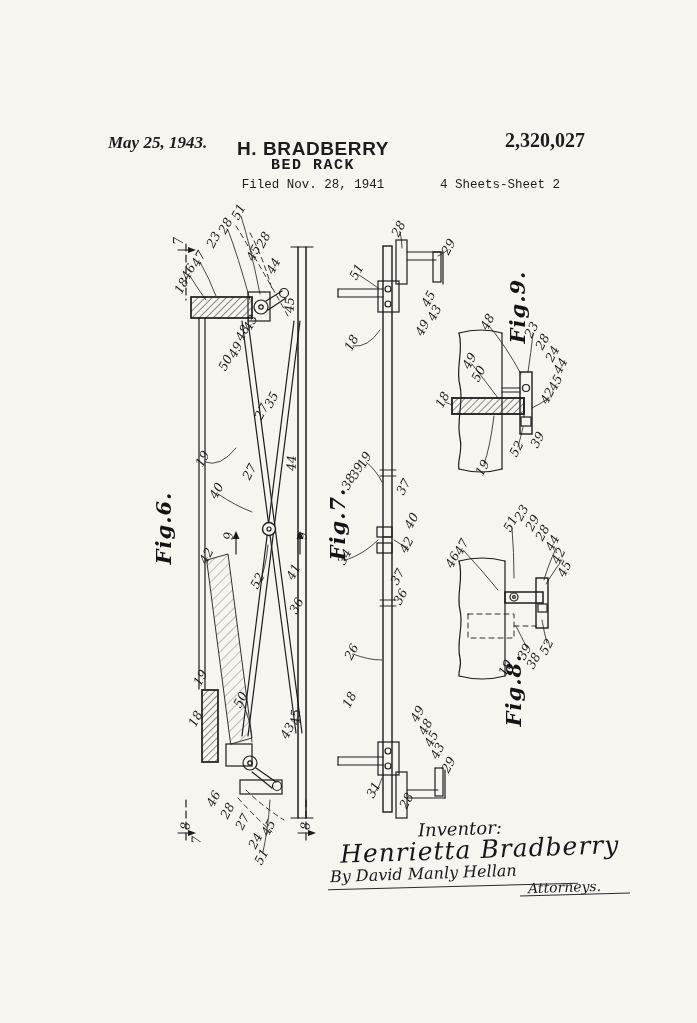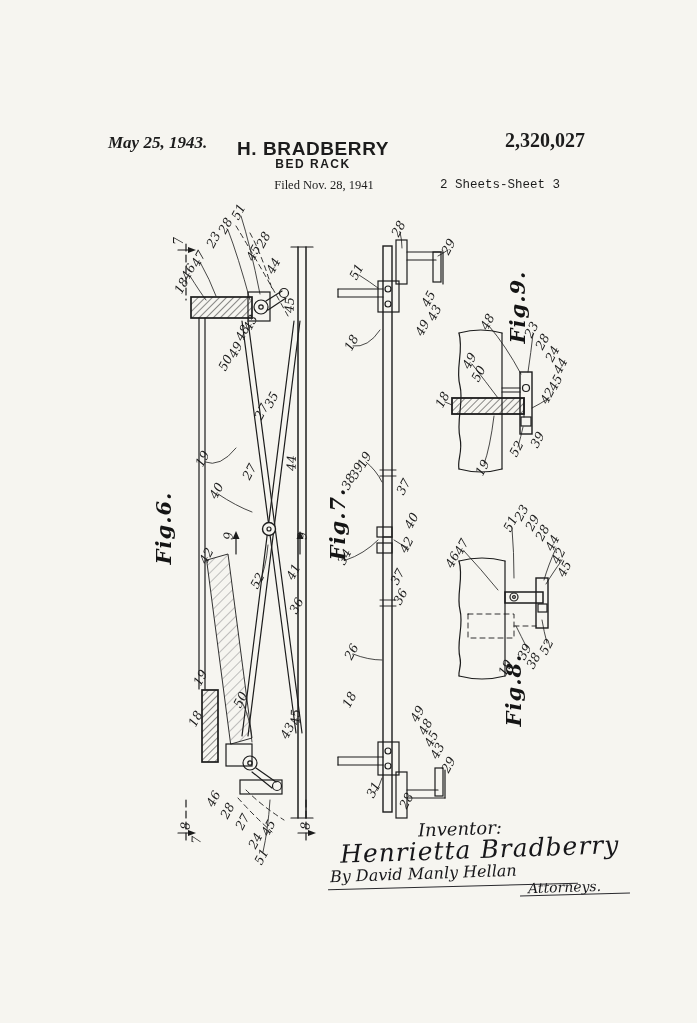--- a/index.html
+++ b/index.html
@@ -5,22 +5,22 @@
   html,body { margin:0; padding:0; background:#d9d9d6; }
   .page {
     position:relative; width:697px; height:1023px; margin:0 auto;
     background:#f6f5f0; overflow:hidden;
     font-family:"Liberation Serif", serif; color:#1c1c1c;
   }
   .abs { position:absolute; white-space:nowrap; }
   .hdr-date   { left:108px; top:133px; font-weight:bold; font-size:17px;font-style:italic; }
   .hdr-name   { left:313px; top:138px; transform:translateX(-50%); font-family:"Liberation Sans",sans-serif; font-weight:bold; font-size:19px; letter-spacing:0.6px; }
   .hdr-num    { right:112px; top:129px; font-weight:bold; font-size:20px; }
-  .hdr-title  { left:313px; top:157px; transform:translateX(-50%); font-family:Liberation Sans, sans-serif; font-weight:bold; font-size:12px; letter-spacing:1.5px; }
-  .hdr-filed  { left:313px; top:178px; transform:translateX(-50%); font-family:Liberation Serif, serif; font-size:12.5px;margin-left:11px; }
+  .hdr-title  { left:313px; top:157px; transform:translateX(-50%); font-family:Liberation Mono, monospace; font-weight:bold; font-size:15px; letter-spacing:1.5px; }
+  .hdr-filed  { left:313px; top:178px; transform:translateX(-50%); font-family:Liberation Mono, monospace; font-size:12.5px; }
   .hdr-sheet  { left:440px; top:178px; font-family:"Liberation Mono",monospace; font-size:12.5px; }
 
   #callout-layer { position:absolute; left:0; top:0; width:697px; height:1023px; pointer-events:none; }
   .callout {
     position:absolute; font-family:"DejaVu Serif",serif; font-style:italic;
     font-size:12.5px; line-height:1; color:#1c1c1c; white-space:nowrap;
   }
   .fig-label {
     position:absolute; font-family:"DejaVu Serif",serif; font-style:italic;
     font-weight:bold; font-size:21px; letter-spacing:1px; color:#141414; white-space:nowrap;
@@ -38,21 +38,21 @@
 </head>
 <body>
 
 <div class="page">
 
   <span class="abs hdr-date">May 25, 1943.</span>
   <span class="abs hdr-name">H. BRADBERRY</span>
   <span class="abs hdr-num">2,320,027</span>
   <span class="abs hdr-title">BED RACK</span>
   <span class="abs hdr-filed">Filed Nov. 28, 1941</span>
-  <span class="abs hdr-sheet">2 Sheets-Sheet 3</span>
+  <span class="abs hdr-sheet">4 Sheets-Sheet 2</span>
 
   <svg id="art" width="697" height="1023" viewBox="0 0 697 1023">
     <defs>
       <pattern id="hatch" width="5" height="5" patternUnits="userSpaceOnUse" patternTransform="rotate(45)">
         <line x1="0" y1="0" x2="0" y2="5" stroke="#1c1c1c" stroke-width="1"></line>
       </pattern>
       <pattern id="hatchLight" width="7" height="7" patternUnits="userSpaceOnUse" patternTransform="rotate(45)">
         <line x1="0" y1="0" x2="0" y2="7" stroke="#55555a" stroke-width="0.7"></line>
       </pattern>
     </defs>

